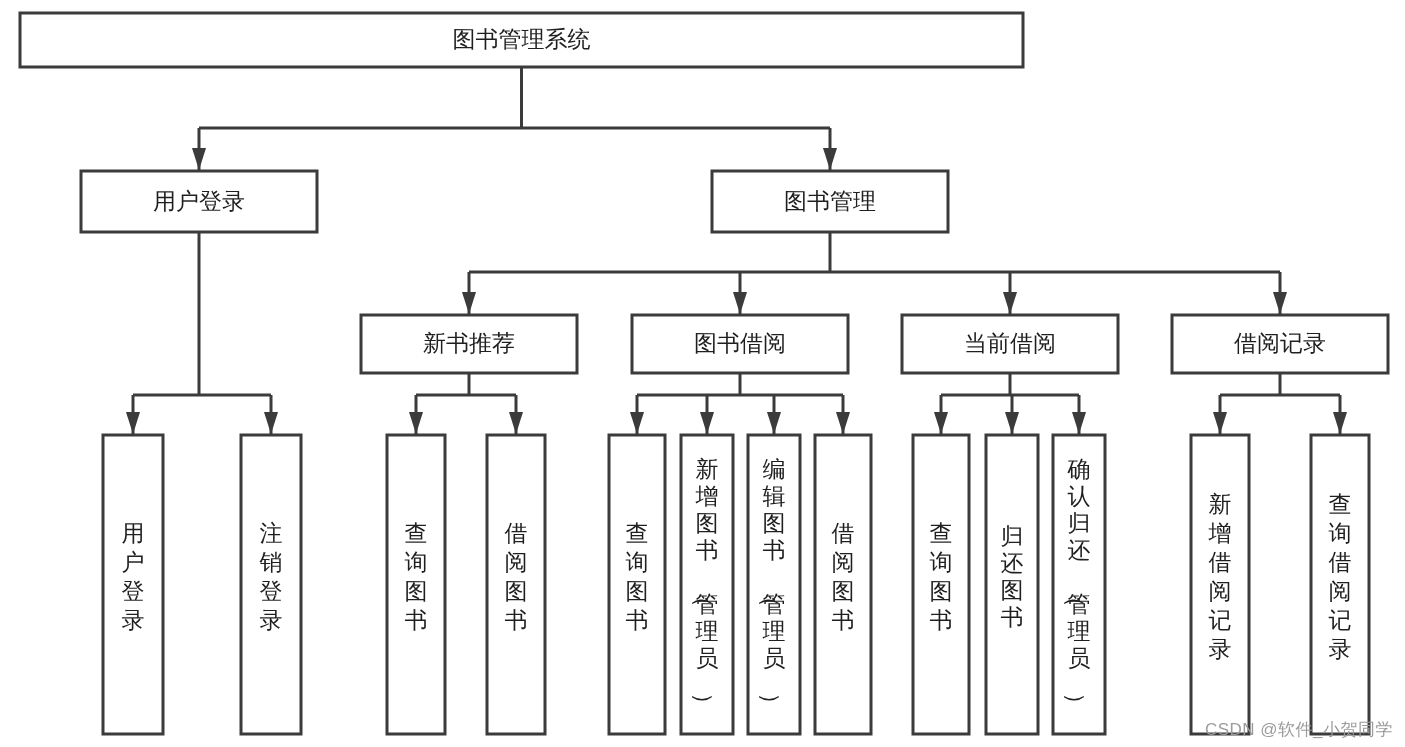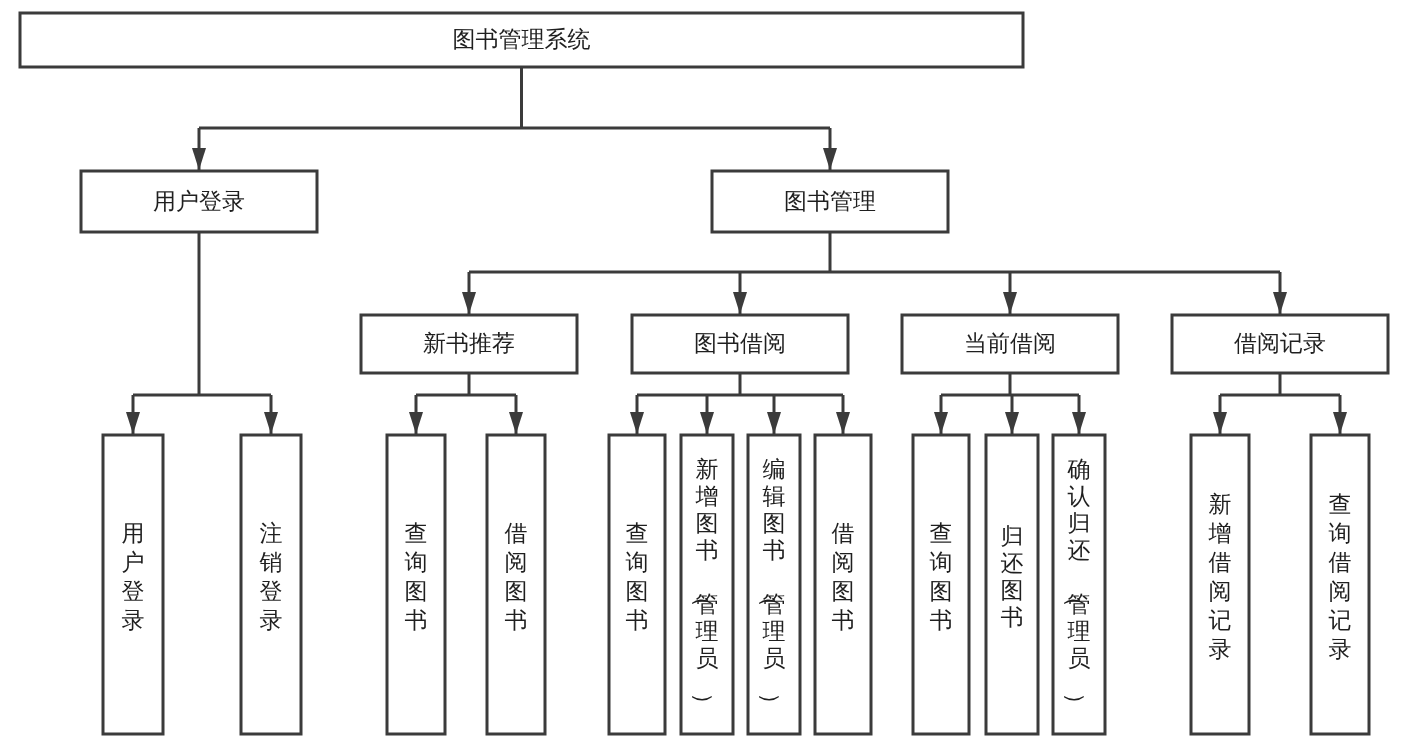--- a/index.html
+++ b/index.html
@@ -200,13 +200,14 @@
         <g>
           <rect x="1191" y="435" width="58" height="299" class="node-rect"></rect>
           <text x="1220" y="0" class="node-label-v" font-size="24"><tspan x="1220" y="512">新</tspan><tspan x="1220" y="541">增</tspan><tspan x="1220" y="570">借</tspan><tspan x="1220" y="599">阅</tspan><tspan x="1220" y="628">记</tspan><tspan x="1220" y="657">录</tspan></text>
         </g>
         <g>
           <rect x="1311" y="435" width="58" height="299" class="node-rect"></rect>
           <text x="1340" y="0" class="node-label-v" font-size="24"><tspan x="1340" y="512">查</tspan><tspan x="1340" y="541">询</tspan><tspan x="1340" y="570">借</tspan><tspan x="1340" y="599">阅</tspan><tspan x="1340" y="628">记</tspan><tspan x="1340" y="657">录</tspan></text>
         </g>
       </g>
   </svg>
+  <div class="watermark">CSDN @软件_小贺同学</div>
 </div>
 
 </body></html>

